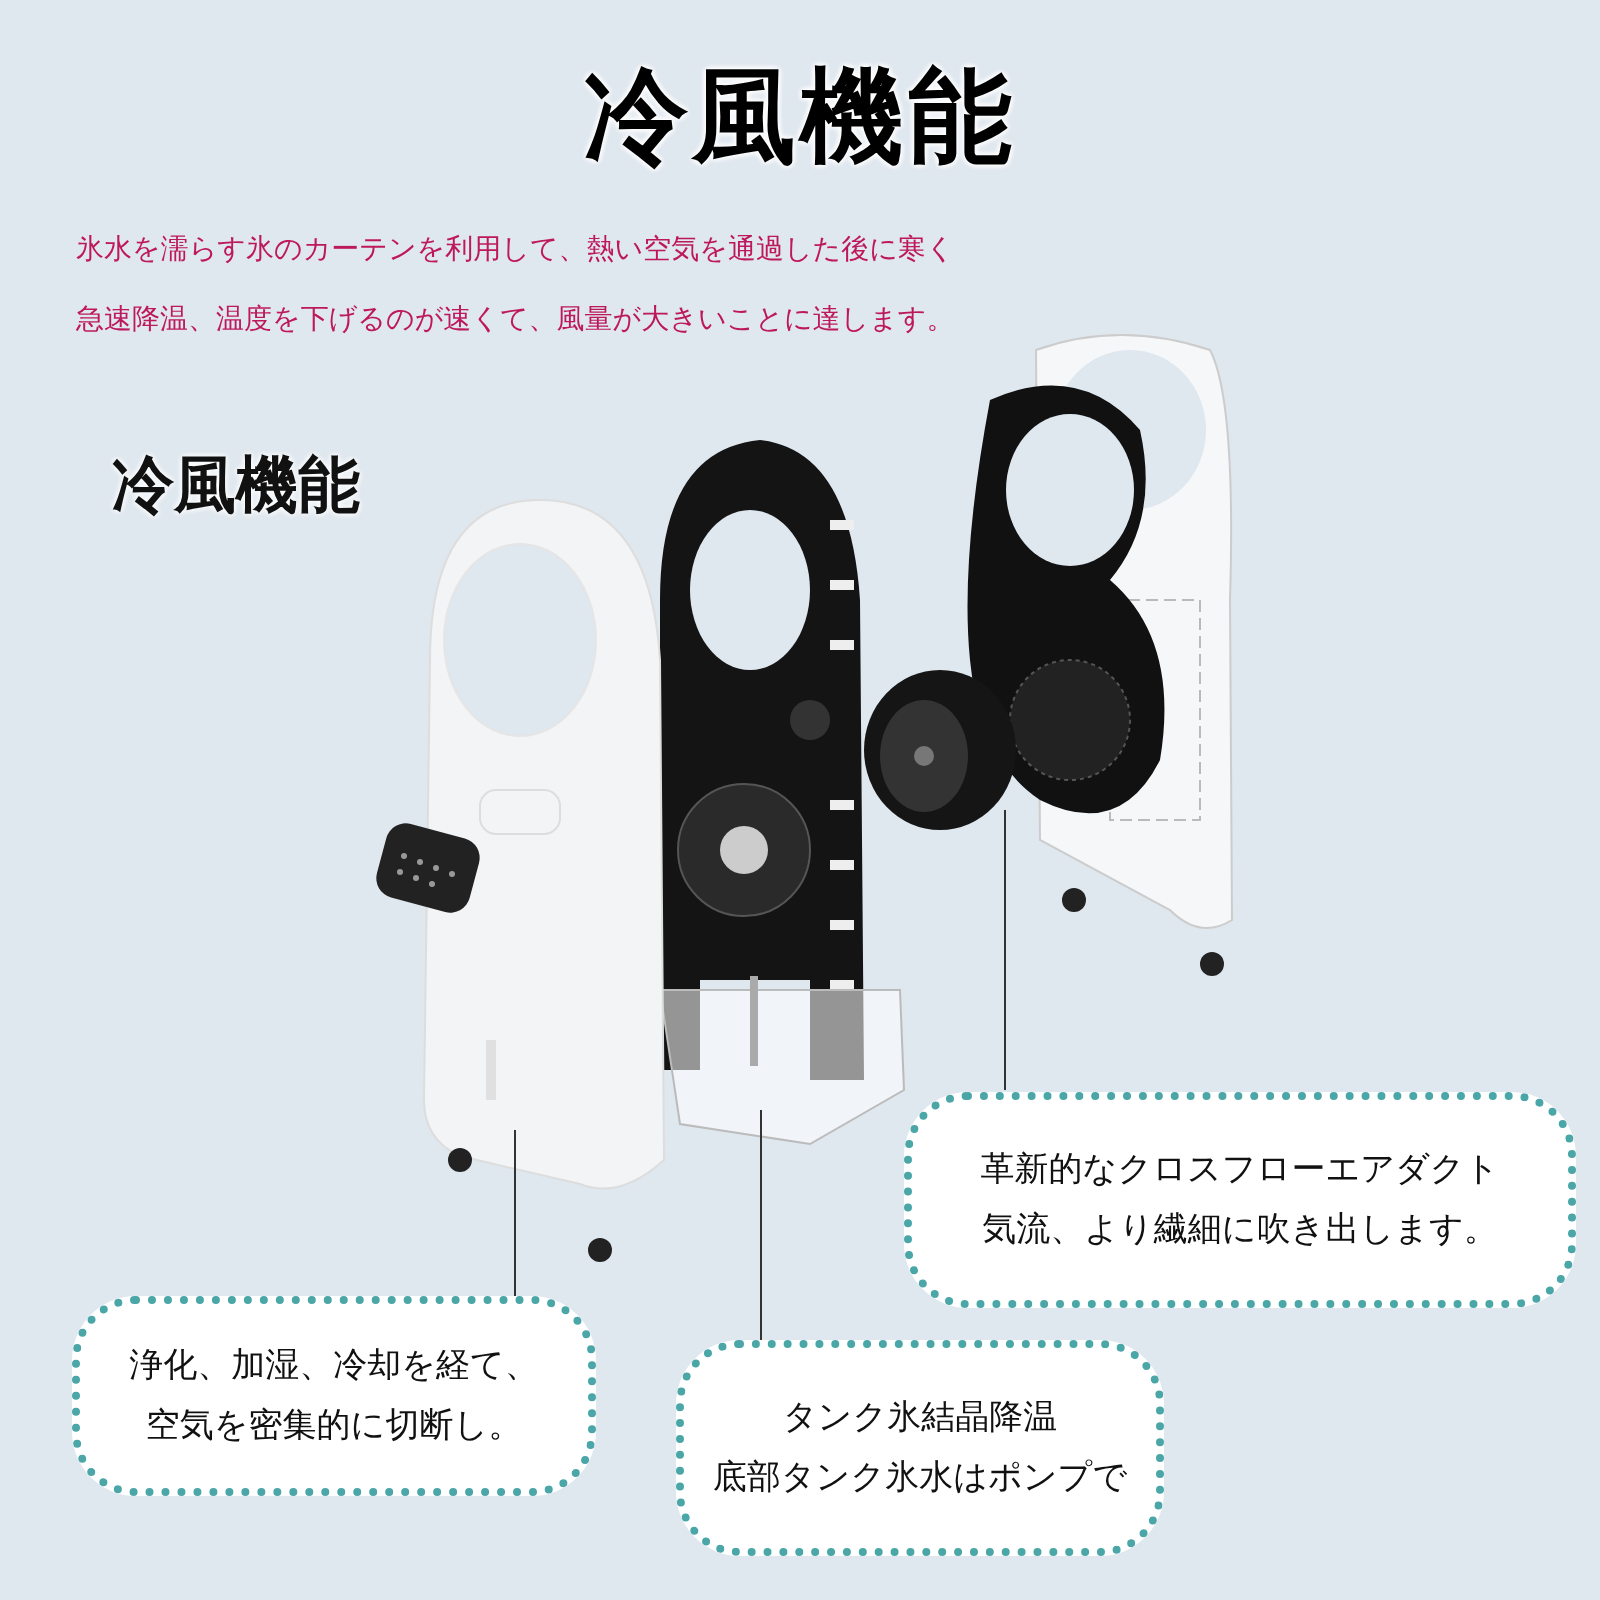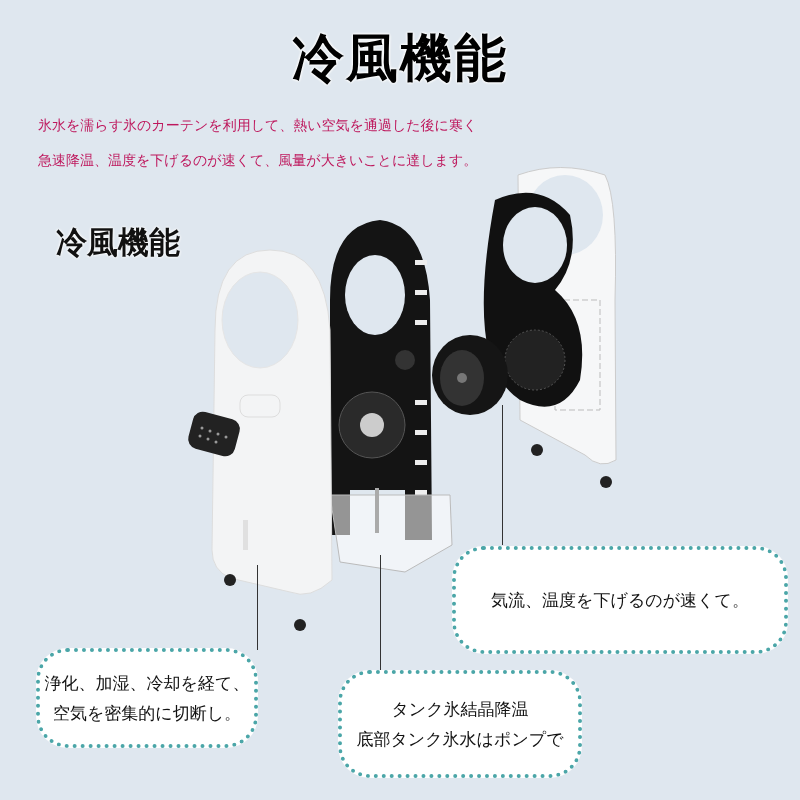--- a/index.html
+++ b/index.html
@@ -83,24 +83,25 @@
     <circle cx="230" cy="580" r="6" fill="#222"></circle>
     <circle cx="300" cy="625" r="6" fill="#222"></circle>
   </g>
 </svg>
 
 <div class="line" style="left:257px;top:565px;height:85px"></div>
 <div class="line" style="left:380px;top:555px;height:117px"></div>
 <div class="line" style="left:502px;top:405px;height:140px"></div>
 
 <div class="callout" style="left:452px;top:546px;width:336px;height:108px">
-  <div>気流、温度を下げるのが速くて。</div>
+  <div>革新的なクロスフローエアダクト</div>
+  <div>気流、より繊細に吹き出します。</div>
 </div>
 
-<div class="callout" style="left:36px;top:648px;width:222px;height:100px">
+<div class="callout" style="left:36px;top:648px;width:262px;height:100px">
   <div>浄化、加湿、冷却を経て、</div>
   <div>空気を密集的に切断し。</div>
 </div>
 
 <div class="callout" style="left:338px;top:670px;width:244px;height:108px">
   <div>タンク氷結晶降温</div>
   <div>底部タンク氷水はポンプで</div>
 </div>
 
 </body></html>

